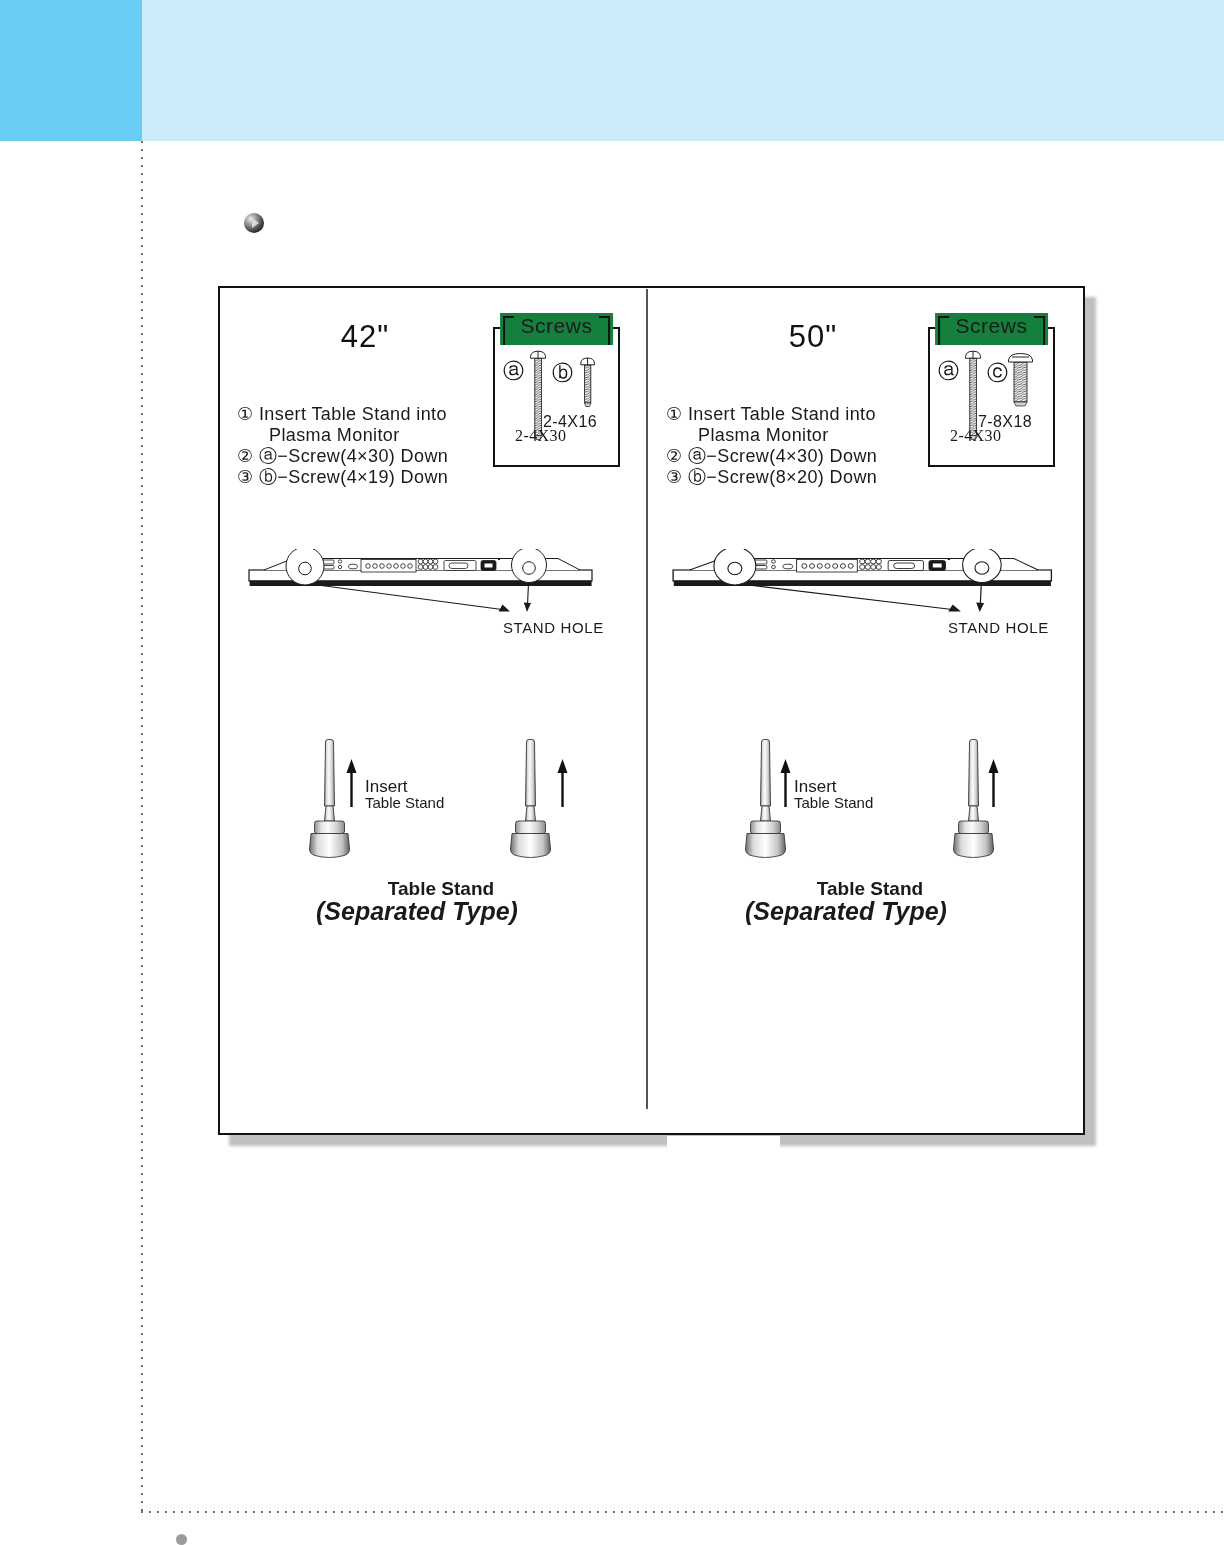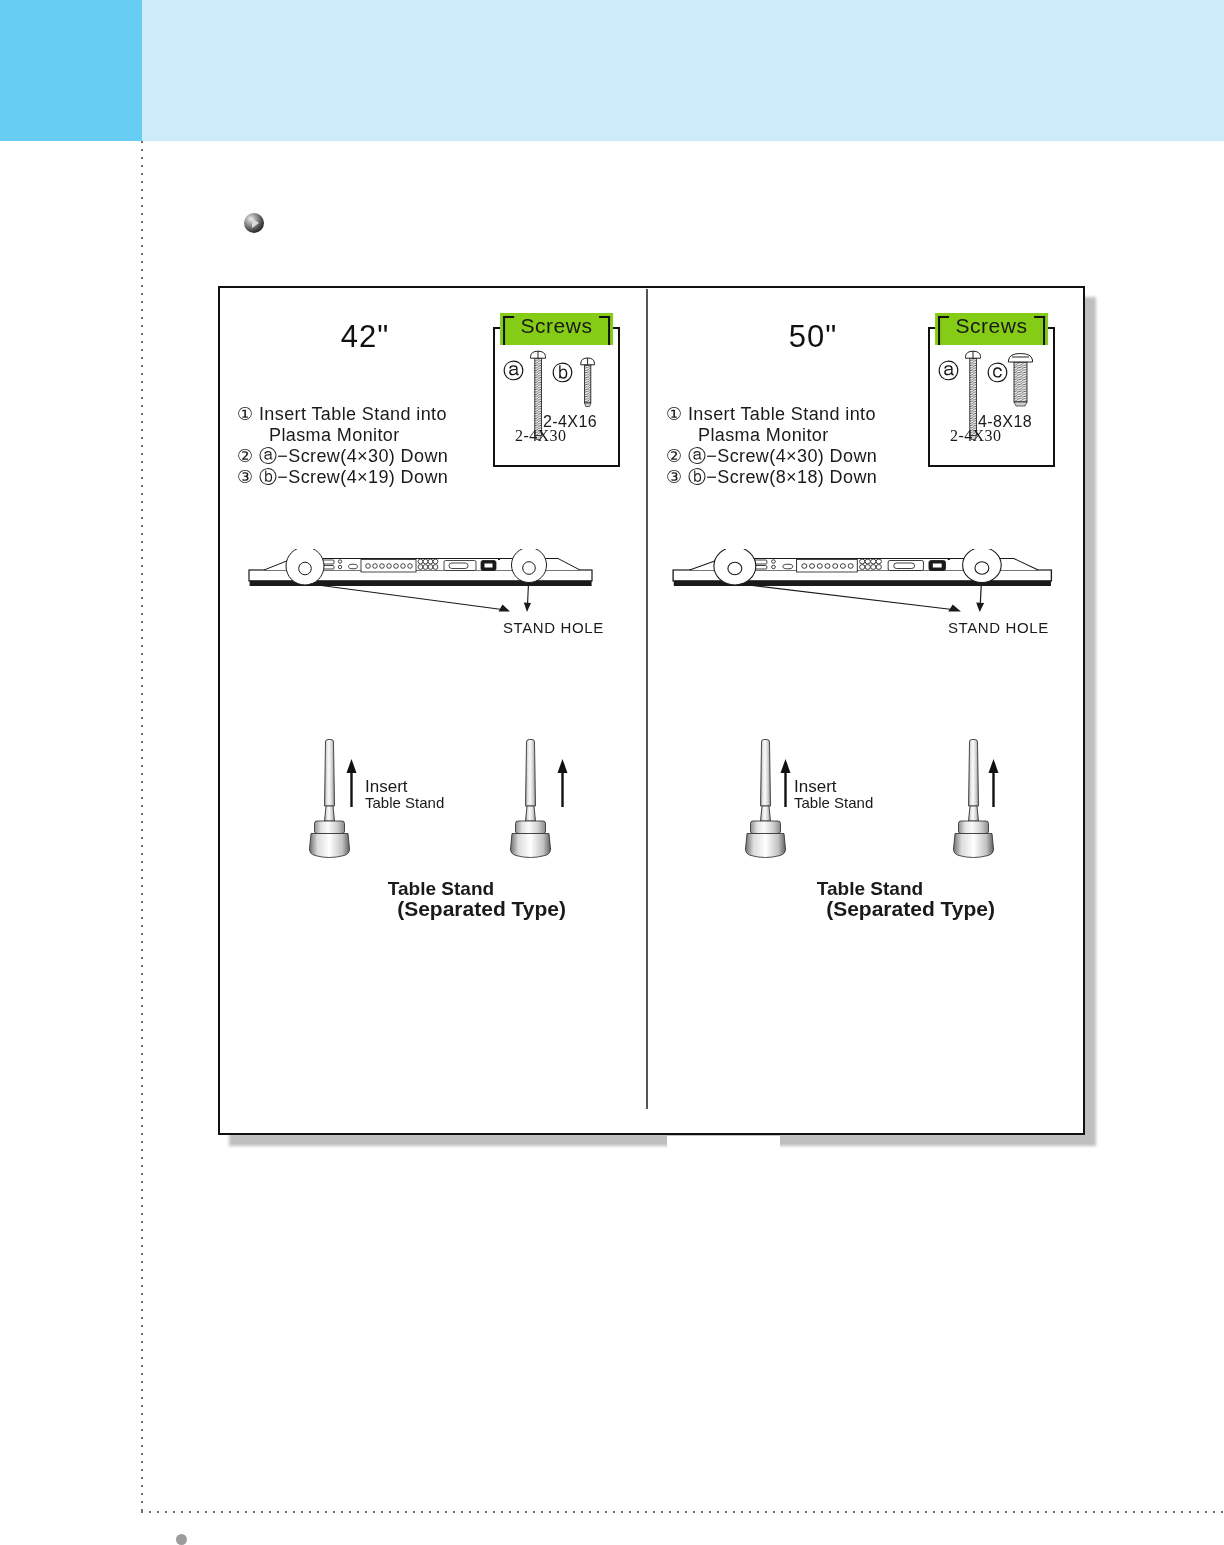--- a/index.html
+++ b/index.html
@@ -41,21 +41,21 @@
 
   .steps{left:19px;top:118px;width:260px;font-size:18px;line-height:21px;letter-spacing:.4px;position:absolute;}
   .steps .line{position:static;white-space:nowrap;}
   .steps .indent{padding-left:32px;}
 
   
   .screws-box{top:41px;width:127px;height:140px;box-sizing:border-box;border:2px solid #111;background:#fff;}
   .p1 .screws-box{left:275px;}
   .p2 .screws-box{left:281px;}
   .screws-label{top:-16px;left:50%;transform:translateX(-50%);display:flex;align-items:flex-start;
-     background:#84cc16;padding:0 3px;position:absolute;}
+     background:#15803d;padding:0 3px;position:absolute;}
   .bracket{position:static;width:9px;height:27px;margin-top:3px;}
   .bracket.l{border-top:2px solid #111;border-left:2px solid #111;margin-right:7px;}
   .bracket.r{border-top:2px solid #111;border-right:2px solid #111;margin-left:7px;}
   .screws-title{position:static;font-size:21px;line-height:26px;letter-spacing:.5px;}
   .tag{font-size:21px;line-height:21px;color:#111;}
   .tag-a{left:8px;top:31px;}
   .tag-b{left:57px;top:33px;}
   .screw-long-svg{left:33px;top:21px;width:20px;height:91px;}
   .screw-short-svg{left:84px;top:28px;width:17px;height:50px;}
   .screw-thick-svg{left:77px;top:23px;width:27px;height:57px;}
@@ -74,21 +74,21 @@
   
   .stand-svg{top:452px;width:47px;height:124px;}
   .p1 .stand-a{left:88px;} .p2 .stand-a{left:95px;}
   .p1 .stand-b{left:289px;} .p2 .stand-b{left:303px;}
   .arrow-svg{top:473px;width:11px;height:48px;}
   .p1 .arrow-a{left:128px;} .p2 .arrow-a{left:133px;}
   .p1 .arrow-b{left:339px;} .p2 .arrow-b{left:341px;}
   .insert-1{left:147px;top:491px;font-size:17px;white-space:nowrap;}
   .insert-2{left:147px;top:508px;font-size:15px;white-space:nowrap;}
   .caption-1{left:98px;top:592px;width:250px;text-align:center;font-weight:bold;font-size:19px;white-space:nowrap;}
-  .caption-2{left:98px;top:611px;width:250px;text-align:right;font-weight:bold;font-size:21px;white-space:nowrap;}
+  .caption-2{left:98px;top:611px;width:250px;text-align:left;font-weight:bold;font-size:25px;white-space:nowrap;font-style:italic;}
 
   
   .footer-dot{position:absolute;left:176px;top:1534px;width:11px;height:11px;border-radius:50%;background:#9c9c9c;}
 </style>
 </head>
 <body>
 
 <svg width="0" height="0" style="position:absolute" aria-hidden="true">
   <defs>
     <linearGradient id="metalGrad" x1="0" y1="0" x2="1" y2="0">
@@ -260,38 +260,38 @@
     <div class="caption-2">(Separated Type)</div>
   </div>
 
   <div class="panel p2">
     <div class="panel-title">50"</div>
 
     <div class="steps">
       <div class="line">① Insert Table Stand into</div>
       <div class="line indent">Plasma Monitor</div>
       <div class="line">② ⓐ−Screw(4×30) Down</div>
-      <div class="line">③ ⓑ−Screw(8×18) Down</div>
+      <div class="line">③ ⓑ−Screw(8×20) Down</div>
     </div>
 
     <div class="screws-box">
       <div class="screws-label">
         <span class="bracket l"></span>
         <span class="screws-title">Screws</span>
         <span class="bracket r"></span>
       </div>
       <span class="tag tag-a">ⓐ</span>
       <svg class="screw-long-svg" viewBox="0 0 20 91">
         <use href="#screw-long"></use>
         </svg>
       <span class="tag tag-b">ⓒ</span>
       <svg class="screw-thick-svg" viewBox="0 0 27 57">
         <use href="#screw-thick"></use>
         </svg>
-      <span class="screw-label b">4-8X18</span>
+      <span class="screw-label b">7-8X18</span>
       <span class="screw-label a">2-4X30</span>
     </div>
 
     <svg class="monitor-svg" viewBox="0 0 350 70" preserveAspectRatio="none">
       <use href="#monitor-unit"></use>
       </svg>
     <div class="stand-hole">STAND HOLE</div>
 
     <svg class="stand-svg stand-a" viewBox="0 0 47 124">
       <use href="#stand"></use>

